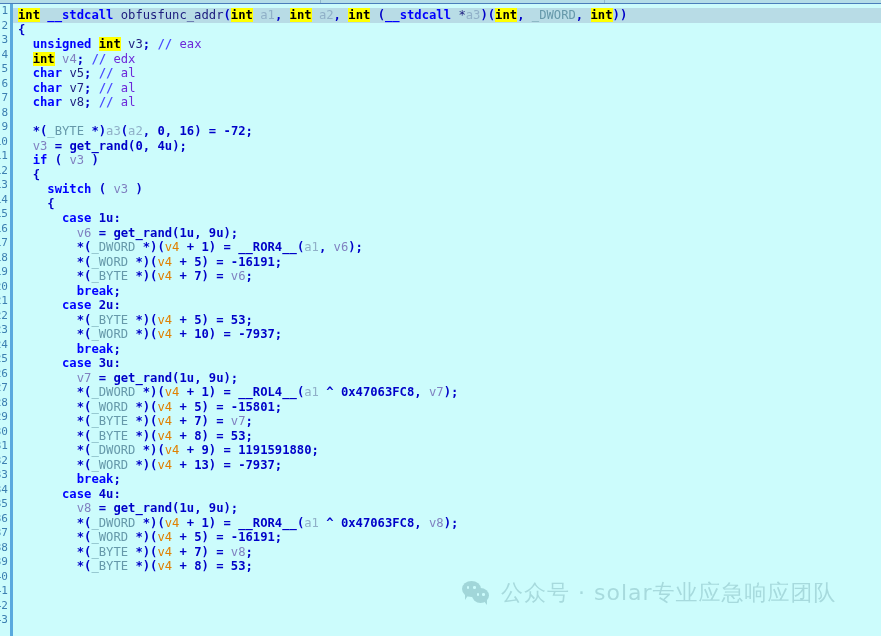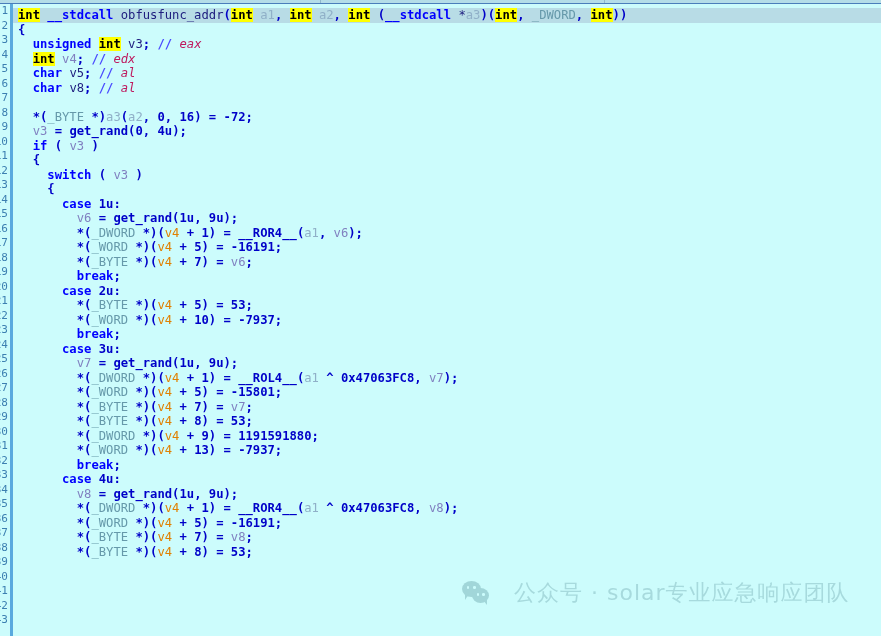--- a/index.html
+++ b/index.html
@@ -107,32 +107,32 @@
   
   .kw   { color: #0000ff; font-weight: bold; }           
   .kwh  { color: #000000; background: #ffff00; font-weight: bold; } 
   .fn   { color: #0000c8; font-weight: bold; }           
   .lvar { color: #8080c0; }                              
   .lvarO{ color: #e08000; }                              
   .arg  { color: #90b0c8; }                              
   .typ  { color: #6699aa; }                              
   .num  { color: #0000c8; font-weight: bold; }           
   .punc { color: #0000c8; font-weight: bold; }           
-  .cmt  { color: #be185d; font-style: italic; }                              
+  .cmt  { color: #6d28d9; }                              
   .cmtm { color: #4a4aff; font-weight: bold; }           
   .plain{ color: #202080; }
 
   
   #watermark {
     position: absolute;
     left: 462px;
     top: 578px;
     display: flex;
     align-items: center;
-    gap: 22px;
+    gap: 9px;
     opacity: 0.55;
     pointer-events: none;
   }
   #watermark .wechat {
     width: 30px;
     height: 26px;
     position: relative;
   }
   #watermark .wechat .b1,
   #watermark .wechat .b2 {
@@ -235,20 +235,21 @@
         <div class="lnum" style="top: 594.5px;">42</div>
         <div class="lnum" style="top: 609px;">43</div>
       </div>
 
     <div id="lines">
         <div class="line current"><span class="kwh">int</span><span class="plain"> </span><span class="kw">__stdcall</span><span class="plain"> </span><span class="plain">obfusfunc_addr</span><span class="punc">(</span><span class="kwh">int</span><span class="plain"> </span><span class="arg">a1</span><span class="punc">, </span><span class="kwh">int</span><span class="plain"> </span><span class="arg">a2</span><span class="punc">, </span><span class="kwh">int</span><span class="plain"> </span><span class="punc">(</span><span class="kw">__stdcall</span><span class="plain"> *</span><span class="arg">a3</span><span class="punc">)(</span><span class="kwh">int</span><span class="punc">, </span><span class="typ">_DWORD</span><span class="punc">, </span><span class="kwh">int</span><span class="punc">))</span></div>
         <div class="line"><span class="punc">{</span></div>
         <div class="line"><span class="plain">  </span><span class="kw">unsigned</span><span class="plain"> </span><span class="kwh">int</span><span class="plain"> </span><span class="plain">v3</span><span class="punc">; </span><span class="cmtm">//</span><span class="cmt"> eax</span></div>
         <div class="line"><span class="plain">  </span><span class="kwh">int</span><span class="plain"> </span><span class="lvar">v4</span><span class="punc">; </span><span class="cmtm">//</span><span class="cmt"> edx</span></div>
         <div class="line"><span class="plain">  </span><span class="kw">char</span><span class="plain"> </span><span class="plain">v5</span><span class="punc">; </span><span class="cmtm">//</span><span class="cmt"> al</span></div>
+        <div class="line"><span class="plain">  </span><span class="kw">char</span><span class="plain"> </span><span class="plain">v7</span><span class="punc">; </span><span class="cmtm">//</span><span class="cmt"> al</span></div>
         <div class="line"><span class="plain">  </span><span class="kw">char</span><span class="plain"> </span><span class="plain">v8</span><span class="punc">; </span><span class="cmtm">//</span><span class="cmt"> al</span></div>
         <div class="line">&nbsp;</div>
         <div class="line"><span class="punc">  *(</span><span class="typ">_BYTE</span><span class="punc"> *)</span><span class="arg">a3</span><span class="punc">(</span><span class="arg">a2</span><span class="punc">, </span><span class="num">0</span><span class="punc">, </span><span class="num">16</span><span class="punc">) = </span><span class="num">-72</span><span class="punc">;</span></div>
         <div class="line"><span class="plain">  </span><span class="lvar">v3</span><span class="punc"> = </span><span class="fn">get_rand</span><span class="punc">(</span><span class="num">0</span><span class="punc">, </span><span class="num">4u</span><span class="punc">);</span></div>
         <div class="line"><span class="plain">  </span><span class="kw">if</span><span class="punc"> ( </span><span class="lvar">v3</span><span class="punc"> )</span></div>
         <div class="line"><span class="punc">  {</span></div>
         <div class="line"><span class="plain">    </span><span class="kw">switch</span><span class="punc"> ( </span><span class="lvar">v3</span><span class="punc"> )</span></div>
         <div class="line"><span class="punc">    {</span></div>
         <div class="line"><span class="plain">      </span><span class="kw">case</span><span class="plain"> </span><span class="num">1u</span><span class="punc">:</span></div>
         <div class="line"><span class="plain">        </span><span class="lvar">v6</span><span class="punc"> = </span><span class="fn">get_rand</span><span class="punc">(</span><span class="num">1u</span><span class="punc">, </span><span class="num">9u</span><span class="punc">);</span></div>

